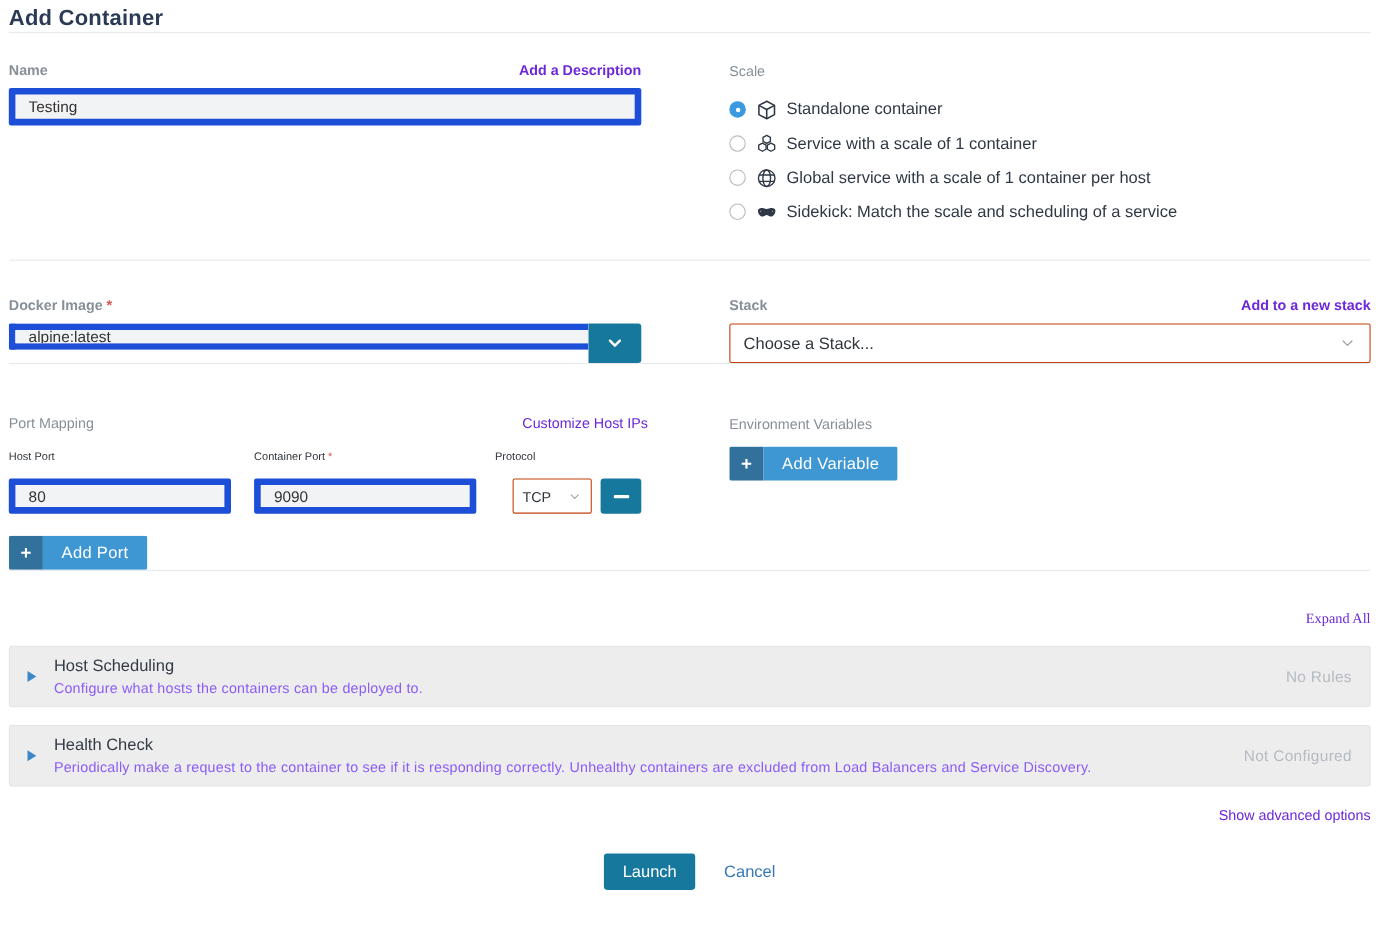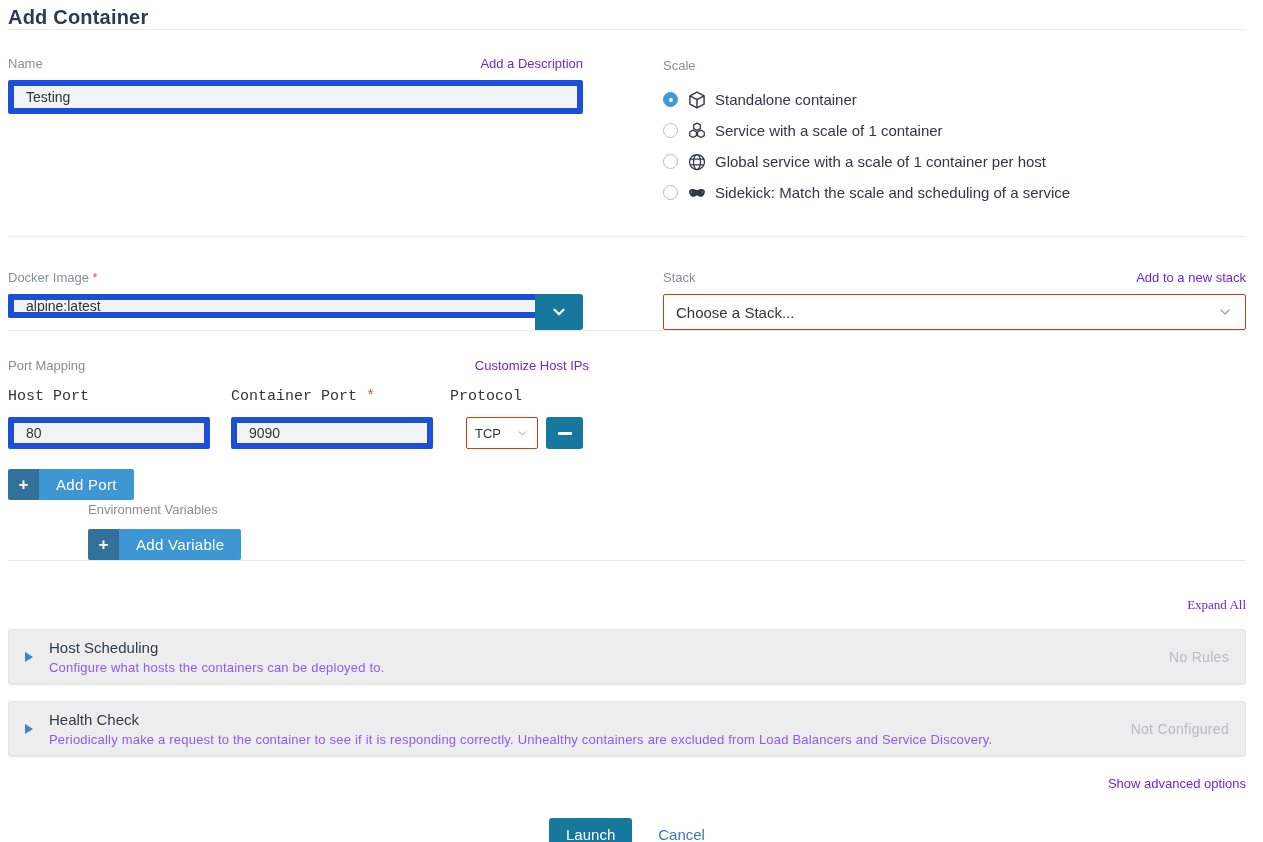--- a/index.html
+++ b/index.html
@@ -8,21 +8,21 @@
   .page { padding: 6px 17px 0 8px; }
 
   .page-title { font-size: 20px; font-weight: 700; color: #2c3b55; letter-spacing: .2px; }
   hr.sep { border: none; border-top: 1px solid #e8e9ea; margin: 0; }
   .sep-title { margin-top: 14px; }
 
   .row { display: flex; }
   .col-left { width: 575px; flex: none; }
   .col-right { margin-left: 80px; flex: 1; min-width: 0; }
 
-  .label-row { display: flex; justify-content: space-between; align-items: flex-start; }
+  .label-row { display: flex; justify-content: space-between; align-items: flex-start; font-weight: bold; }
   .sec-label { font-size: 13px; color: #878f98; }
   a.link { font-size: 13px; color: #6d28d9; text-decoration: none; cursor: pointer; }
   .req { color: #d9534f; }
 
   .text-input { width: 100%; height: 34px; background: #f2f3f4; border: 6px solid #1d4ed8;
     border-radius: 2px; padding: 0 12px; font-size: 14px; color: #333;
     font-family: "Liberation Sans", sans-serif; outline: none; }
 
   
   .row1 { margin-top: 26px; min-height: 180px; }
@@ -43,26 +43,26 @@
   .row2 { margin-top: 33px; }
   .image-combo { display: flex; margin-top: 9px; }
   .image-combo .text-input { height: 24px; border-right: none; border-radius: 2px 0 0 2px; }
   .combo-btn { width: 48px; height: 36px; background: #17789d; border: none; border-radius: 0 3px 3px 0;
     display: flex; align-items: center; justify-content: center; cursor: pointer; flex: none; }
   .select { height: 36px; background: #fff; border: 1px solid #c2410c; border-radius: 2px;
     display: flex; align-items: center; justify-content: space-between; padding: 0 12px;
     font-size: 15px; color: #30363c; cursor: pointer; margin-top: 9px; }
 
   
-  .row3 { margin-top: 27px; flex-direction: column; }
+  .row3 { margin-top: 46px; }
   .pm-header { display: flex; justify-content: space-between; align-items: baseline; width: 581px; }
   .pm-cols { display: flex; margin-top: 13px; }
   .pm-col-host { width: 213px; margin-right: 21px; }
   .pm-col-cont { width: 213px; margin-right: 17px; }
-  .field-label { font-size: 15px; color: #30363c; font-family: Liberation Mono, monospace; }
+  .field-label { font-size: 10px; color: #30363c; }
   .pm-input { margin-top: 12px; height: 32px; }
   .proto-row { display: flex; margin-top: 12px; padding-left: 16px; }
   .proto-select { width: 72px; height: 32px; margin-top: 0; font-size: 13px; padding: 0 8px; }
   .minus-btn { width: 37px; height: 32px; margin-left: 8px; background: #17789d; border: none;
     border-radius: 3px; color: #fff; cursor: pointer; display: flex; align-items: center;
     justify-content: center; }
   .minus-glyph { display: block; width: 14px; height: 3px; background: #fff; border-radius: 1px; }
 
   .add-btn { display: inline-flex; align-items: stretch; border: none; padding: 0; background: none;
     cursor: pointer; border-radius: 2px; overflow: hidden; height: 31px; }

